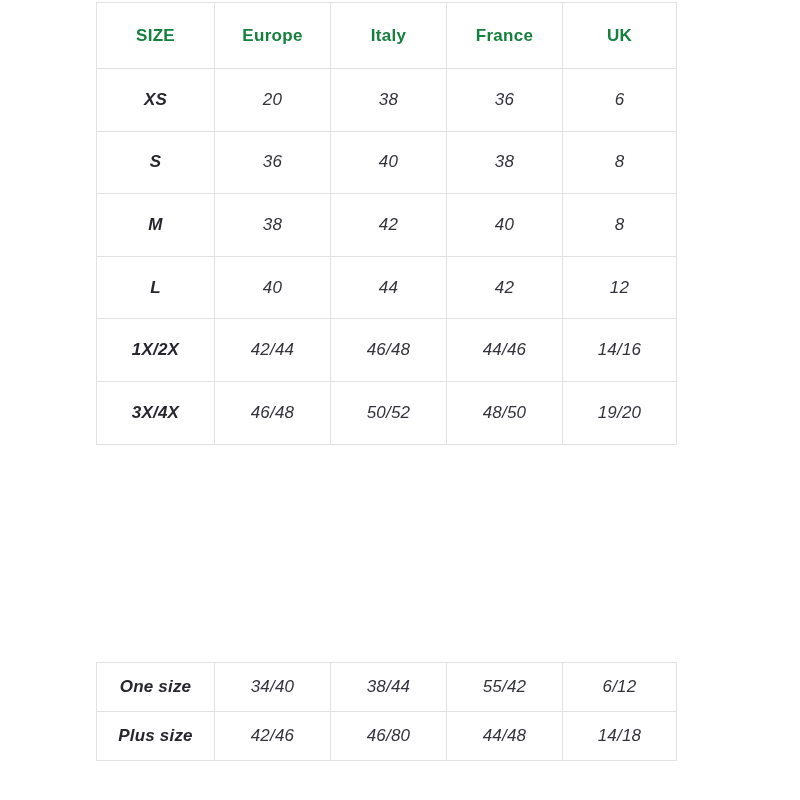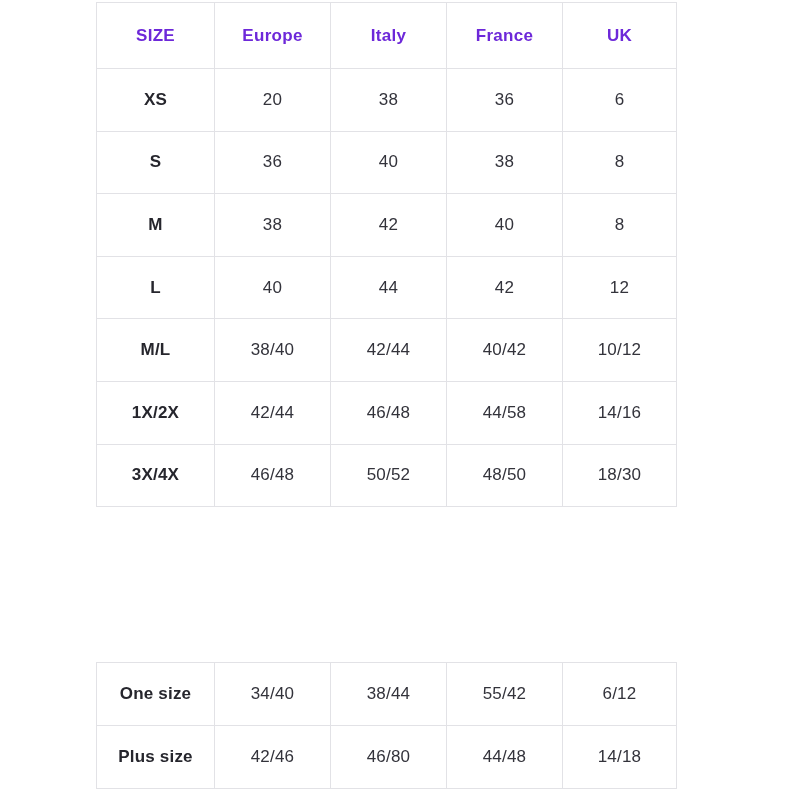--- a/index.html
+++ b/index.html
@@ -34,38 +34,39 @@
     table-layout: fixed;
   }
   table.size-table td {
     border: 1px solid #e2e2e6;
     text-align: center;
     vertical-align: middle;
     font-size: 17px;
     color: #33333b;
     padding: 0;
     letter-spacing: 0.2px;
+    font-style: italic;
   }
   table.size-table tr { height: 63px; }
   #main-table tr { height: 62.6px; }
-  #second-table tr { height: 63px; }
+  #second-table tr { height: 49px; }
 
   table.size-table td.col-label {
     font-weight: bold;
     width: 118px;
     font-size: 17px;
     color: #26262d;
   }
   table.size-table th {
     border: 1px solid #e2e2e6;
     text-align: center;
     vertical-align: middle;
     font-size: 17px;
     font-weight: bold;
-    color: #6d28d9;
+    color: #15803d;
     padding: 4px;
     letter-spacing: 0.3px;
   }
   #main-table tr.header-row { height: 66px; }
   #main-table col.c0 { width: 118px; }
   #main-table col.c1 { width: 116px; }
   #main-table col.c2 { width: 116px; }
   #main-table col.c3 { width: 116px; }
   #main-table col.c4 { width: 114px; }
   #second-table col.c0 { width: 118px; }
@@ -118,39 +119,32 @@
           <td>8</td>
         </tr>
         <tr>
           <td class="col-label">L</td>
           <td>40</td>
           <td>44</td>
           <td>42</td>
           <td>12</td>
         </tr>
         <tr>
-          <td class="col-label">M/L</td>
-          <td>38/40</td>
-          <td>42/44</td>
-          <td>40/42</td>
-          <td>10/12</td>
-        </tr>
-        <tr>
           <td class="col-label">1X/2X</td>
           <td>42/44</td>
           <td>46/48</td>
-          <td>44/58</td>
+          <td>44/46</td>
           <td>14/16</td>
         </tr>
         <tr>
           <td class="col-label">3X/4X</td>
           <td>46/48</td>
           <td>50/52</td>
           <td>48/50</td>
-          <td>18/30</td>
+          <td>19/20</td>
         </tr>
       </tbody>
     </table>
   </div>
 
   <div class="table-wrap" id="second-table-wrap">
     <table class="size-table" id="second-table">
       <colgroup>
         <col class="c0">
           <col class="c1">

